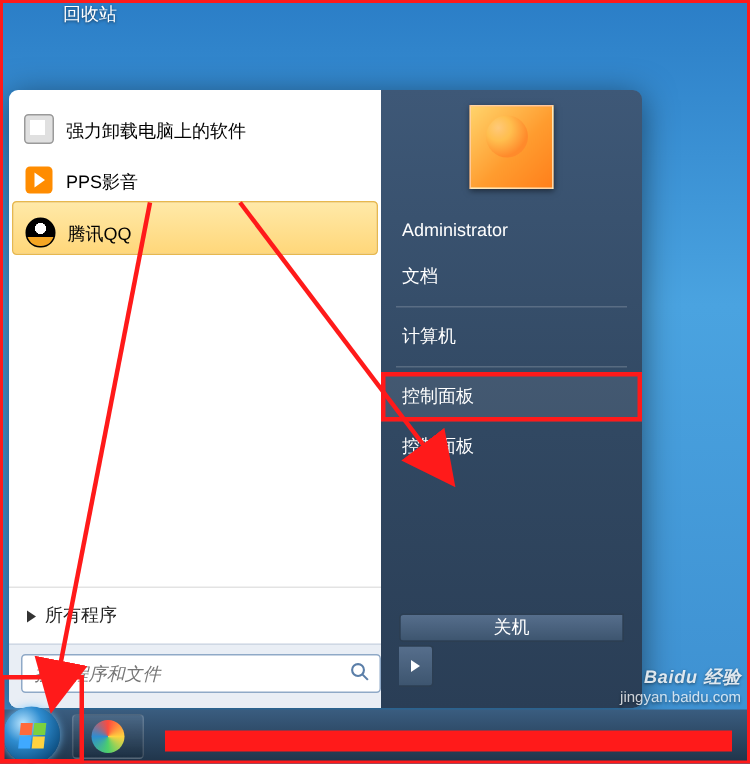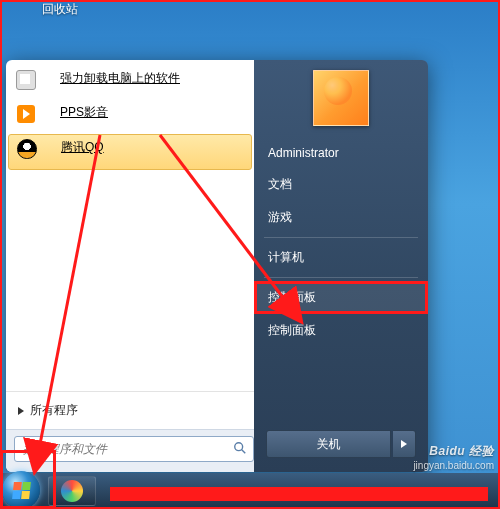--- a/index.html
+++ b/index.html
@@ -6,21 +6,21 @@
   .desktop{position:absolute;inset:0;}
   .desktop-icons{position:absolute;top:0;left:8px;color:#fff;text-align:right;}
   .desk-icon{width:70px;padding-top:2px;display:inline-block;vertical-align:top;}
   .desk-icon .lbl{text-shadow:0 1px 2px rgba(0,0,0,.6);line-height:14px;}
 
   .start-menu{position:absolute;left:6px;top:60px;width:422px;height:412px;display:flex;border-radius:6px;box-shadow:0 4px 22px rgba(0,0,0,.5);overflow:hidden;}
   .sm-left{width:248px;background:#fff;display:flex;flex-direction:column;}
   .sm-right{flex:1;background:linear-gradient(180deg,#3e5877 0%,#314862 55%,#2a3e56 100%);color:#fff;display:flex;flex-direction:column;}
 
   .program-list{flex:1;padding:6px 2px 2px 2px;}
-  .prog-item{display:flex;align-items:flex-start;gap:24px;padding:4px 8px;height:26px;border-radius:3px;text-decoration:underline;}
+  .prog-item{display:flex;align-items:flex-end;gap:8px;padding:4px 8px;height:26px;border-radius:3px;}
   .prog-item.selected{background:linear-gradient(180deg,#ffe9a8,#ffd77a);border:1px solid #e7b84e;}
   .prog-item .ic{width:20px;height:20px;display:inline-flex;align-items:center;justify-content:center;}
   .ic-installer{width:18px;height:18px;background:#e0e0e0;border:1px solid #9a9a9a;border-radius:3px;position:relative;}
   .ic-installer:before{content:"";position:absolute;left:3px;top:3px;width:10px;height:10px;background:#fff;}
   .ic-pps{width:18px;height:18px;background:#ff8c00;border-radius:3px;position:relative;}
   .ic-pps:before{content:"";position:absolute;left:6px;top:4px;border-left:7px solid #fff;border-top:5px solid transparent;border-bottom:5px solid transparent;}
   .ic-qq{width:18px;height:18px;background:radial-gradient(circle at 50% 35%,#fff 0 25%,#000 26% 100%);border-radius:50% 50% 48% 48%;position:relative;border:1px solid #000;overflow:hidden;}
   .ic-qq:after{content:"";position:absolute;bottom:0;left:0;right:0;height:6px;background:#f5a623;}
 
   .all-programs{border-top:1px solid #e3e3e3;padding:10px 12px;display:flex;align-items:center;gap:6px;color:#222;}
@@ -32,21 +32,21 @@
   .search-box .mag{color:#5a7ea8;}
 
   .avatar-wrap{display:flex;justify-content:center;padding:10px 0 12px 0;}
   .avatar{width:54px;height:54px;border:1px solid rgba(255,255,255,.55);box-shadow:0 1px 4px rgba(0,0,0,.5);background:linear-gradient(135deg,#ffd36b,#ff9c2f 55%,#ff7f1b);position:relative;}
   .avatar:after{content:"";position:absolute;left:10px;top:6px;width:28px;height:28px;border-radius:50%;background:radial-gradient(circle at 30% 30%,#fff4 0,#ffbf4f 30%,#ff8a2b 70%);}
 
   .right-item{padding:8px 14px;color:#fff;cursor:default;}
   .right-item.highlight{outline:3px solid #ff1a1a;outline-offset:-3px;background:rgba(255,255,255,.08);}
   .right-sep{height:1px;margin:3px 10px;background:rgba(255,255,255,.18);}
 
-  .shutdown-row{margin-top:auto;padding:10px 12px 14px 12px;display:flex;gap:2px;}
+  .shutdown-row{margin-top:auto;padding:10px 12px 14px 12px;display:flex;gap:2px;flex-direction:column;}
   .shutdown-btn{flex:1;display:flex;align-items:center;justify-content:center;height:26px;background:linear-gradient(180deg,#566e8c,#3d556f);border:1px solid #2c3e52;border-radius:3px 0 0 3px;color:#fff;}
   .shutdown-more{width:22px;height:26px;background:linear-gradient(180deg,#566e8c,#3d556f);border:1px solid #2c3e52;border-left:none;border-radius:0 3px 3px 0;display:flex;align-items:center;justify-content:center;}
   .shutdown-more .tri{border-left-color:#fff;}
 
   .taskbar{position:absolute;left:0;right:0;bottom:0;height:36px;background:linear-gradient(180deg,#3a5d80 0%,#1f3348 100%);display:flex;align-items:center;}
   .start-orb{width:38px;height:38px;border-radius:50%;margin:-2px 4px 0 2px;background:radial-gradient(circle at 35% 30%,#b7e4ff 0,#2f8dd0 35%,#0b4c7e 80%);box-shadow:0 0 6px rgba(120,200,255,.8);display:flex;align-items:center;justify-content:center;position:relative;}
   .win-flag{display:grid;grid-template-columns:8px 8px;grid-template-rows:8px 8px;gap:1px;transform:skewX(-6deg);}
   .wf{width:8px;height:8px;}
   .wf.r{background:#ff6a3c;} .wf.g{background:#7bd13f;} .wf.b{background:#3fa9ff;} .wf.y{background:#ffd23f;}
   .tb-btn{width:46px;height:28px;margin-left:4px;border:1px solid rgba(255,255,255,.15);border-radius:3px;background:linear-gradient(180deg,rgba(255,255,255,.1),rgba(0,0,0,.15));display:flex;align-items:center;justify-content:center;}
@@ -110,21 +110,20 @@
         </div>
       </div>
     </div>
 
     <div class="sm-right">
       <div class="avatar-wrap">
         <div class="avatar"></div>
       </div>
       <div class="right-item">Administrator</div>
       <div class="right-item">文档</div>
-      <div class="right-item">游戏</div>
       <div class="right-sep"></div>
       <div class="right-item">计算机</div>
       <div class="right-sep"></div>
       <div class="right-item highlight">控制面板</div>
       <div class="right-item">控制面板</div>
       <div class="shutdown-row">
         <div class="shutdown-btn">
           <span>关机</span>
         </div>
         <div class="shutdown-more">

